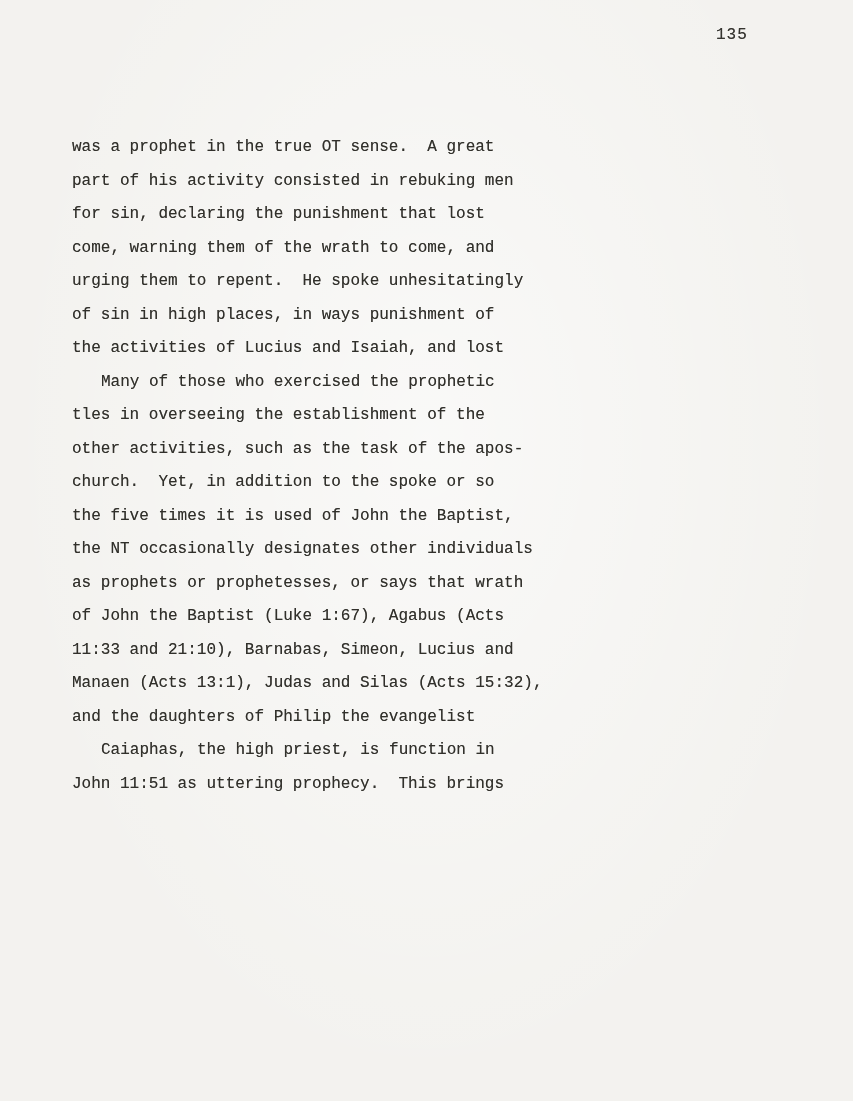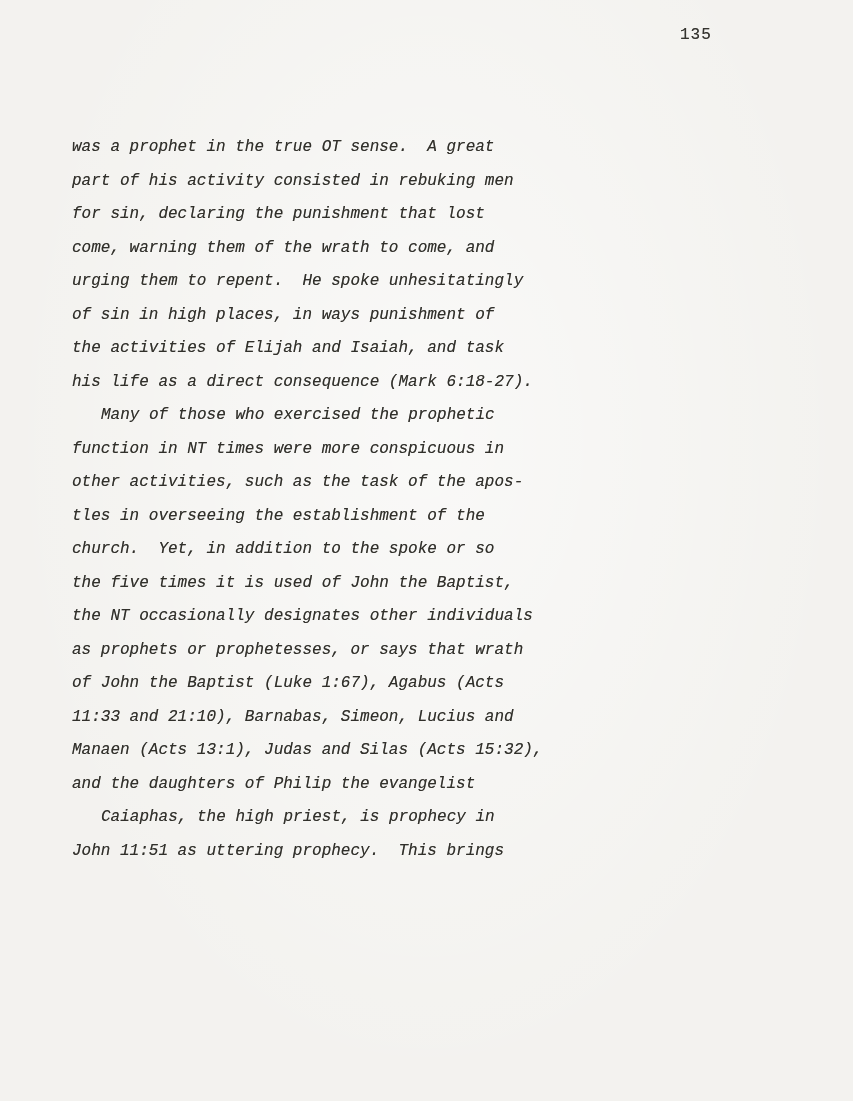--- a/index.html
+++ b/index.html
@@ -17,40 +17,39 @@
   .page {
     position: absolute;
     inset: 0;
     background:
       radial-gradient(ellipse at 50% 40%, rgba(255,255,255,0.55) 0%, rgba(255,255,255,0) 70%),
       #f3f2ef;
   }
   .page-number {
     position: absolute;
     top: 26px;
-    left: 680px;
+    left: 716px;
     font-size: 16px;
     color: #35342f;
     letter-spacing: 1px;
     text-shadow: 0 0 0.5px rgba(45,44,40,0.6);
     white-space: pre;
   }
   .text-block {
     position: absolute;
     top: 131px;
     left: 72px;
     width: 520px;
     font-size: 16px;
     line-height: 33.5px;
     color: #31302b;
     text-shadow: 0 0 0.6px rgba(45,44,40,0.55);
   }
   .paragraph {
     margin: 0;
-    font-style: italic;
   }
   .text-line {
     white-space: pre;       
     height: 33.5px;
   }
   .paragraph.indented .text-line:first-child {
     text-indent: 29px;      
   }
 </style>
 </head>
@@ -61,36 +60,34 @@
 
   <main class="text-block">
     <div id="paragraphs">
         <div class="paragraph">
           <div class="text-line">was a prophet in the true OT sense.  A great</div>
           <div class="text-line">part of his activity consisted in rebuking men</div>
           <div class="text-line">for sin, declaring the punishment that lost</div>
           <div class="text-line">come, warning them of the wrath to come, and</div>
           <div class="text-line">urging them to repent.  He spoke unhesitatingly</div>
           <div class="text-line">of sin in high places, in ways punishment of</div>
-          <div class="text-line">the activities of Elijah and Isaiah, and task</div>
-          <div class="text-line">his life as a direct consequence (Mark 6:18-27).</div>
+          <div class="text-line">the activities of Lucius and Isaiah, and lost</div>
         </div>
         <div class="paragraph indented">
           <div class="text-line">Many of those who exercised the prophetic</div>
-          <div class="text-line">function in NT times were more conspicuous in</div>
+          <div class="text-line">tles in overseeing the establishment of the</div>
           <div class="text-line">other activities, such as the task of the apos-</div>
-          <div class="text-line">tles in overseeing the establishment of the</div>
           <div class="text-line">church.  Yet, in addition to the spoke or so</div>
           <div class="text-line">the five times it is used of John the Baptist,</div>
           <div class="text-line">the NT occasionally designates other individuals</div>
           <div class="text-line">as prophets or prophetesses, or says that wrath</div>
           <div class="text-line">of John the Baptist (Luke 1:67), Agabus (Acts</div>
           <div class="text-line">11:33 and 21:10), Barnabas, Simeon, Lucius and</div>
           <div class="text-line">Manaen (Acts 13:1), Judas and Silas (Acts 15:32),</div>
           <div class="text-line">and the daughters of Philip the evangelist</div>
         </div>
         <div class="paragraph indented">
-          <div class="text-line">Caiaphas, the high priest, is prophecy in</div>
+          <div class="text-line">Caiaphas, the high priest, is function in</div>
           <div class="text-line">John 11:51 as uttering prophecy.  This brings</div>
         </div>
       </div>
   </main>
 </div>
 
 </body></html>

